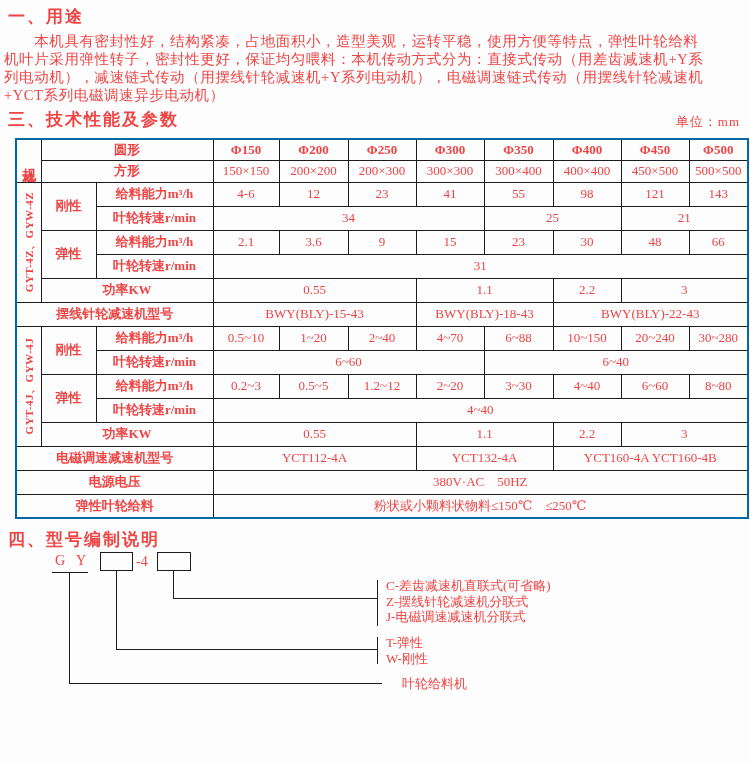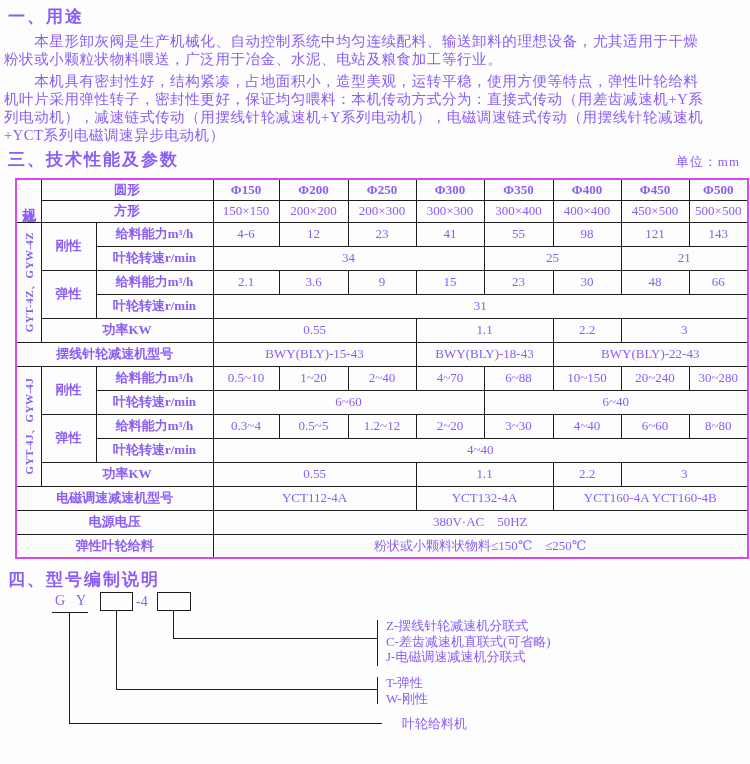--- a/index.html
+++ b/index.html
@@ -1,21 +1,21 @@
 <!DOCTYPE html>
 <html><head>
 <meta charset="utf-8">
 <style>
   * { box-sizing: border-box; }
   html,body { margin:0; padding:0; background:#fff; }
   .page {
     position: relative;
     width: 750px; height: 764px;
     background: #fdfdfd;
-    color: #8b5cf6;
+    color: #ef4444;
     font-family: "Liberation Serif", "DejaVu Serif", serif;
     overflow: hidden;
     padding-top: 5px;
   }
   .sec-h {
     font-size: 17px; font-weight: 700;
     margin: 0 0 4px 8px;
     letter-spacing: 2px;
     font-family: "Liberation Sans", "DejaVu Sans", sans-serif;
   }
@@ -29,21 +29,21 @@
     display: flex; justify-content: space-between; align-items: flex-end;
     margin: 0 10px 7px 0;
   }
   .unit-note { font-size: 13px; letter-spacing: 1px; }
 
   
   table.spec {
     border-collapse: collapse;
     table-layout: fixed;
     margin-left: 15px;
-    border: 2px solid #d946ef;
+    border: 2px solid #0369a1;
   }
   table.spec td {
     border: 1px solid #1c1c1c;
     text-align: center; vertical-align: middle;
     padding: 0;
     font-size: 13px;
     overflow: hidden;
     white-space: nowrap;
   }
   tr.hrow1 { height: 21px; }
@@ -78,22 +78,20 @@
   }
   .dg-text { position: absolute; font-size: 14px; letter-spacing: 4px; font-weight: 400; }
   .dg-label { font-size: 13px; line-height: 15.5px; white-space: nowrap; }
 </style>
 </head>
 <body>
 
 <div class="page">
 
   <h2 class="sec-h">一、用途</h2>
-  <p class="body-p">　　本星形卸灰阀是生产机械化、自动控制系统中均匀连续配料、输送卸料的理想设备，尤其适用于干燥
-粉状或小颗粒状物料喂送，广泛用于冶金、水泥、电站及粮食加工等行业。</p>
 
   <p class="body-p">　　本机具有密封性好，结构紧凑，占地面积小，造型美观，运转平稳，使用方便等特点，弹性叶轮给料
 机叶片采用弹性转子，密封性更好，保证均匀喂料：本机传动方式分为：直接式传动（用差齿减速机+Y系
 列电动机），减速链式传动（用摆线针轮减速机+Y系列电动机），电磁调速链式传动（用摆线针轮减速机
 +YCT系列电磁调速异步电动机）</p>
 
   <div class="h3row">
     <h2 class="sec-h" style="margin-bottom:0;">三、技术性能及参数</h2>
     <span class="unit-note">单位：mm</span>
   </div>
@@ -206,21 +204,21 @@
       <td class="val">30~280</td>
     </tr>
     <tr class="drow">
       <td class="lbl">叶轮转速r/min</td>
       <td colspan="4" class="val">6~60</td>
       <td colspan="4" class="val">6~40</td>
     </tr>
     <tr class="drow">
       <td rowspan="2" class="lbl">弹性</td>
       <td class="lbl">给料能力m³/h</td>
-      <td class="val">0.3~4</td>
+      <td class="val">0.2~3</td>
       <td class="val">0.5~5</td>
       <td class="val">1.2~12</td>
       <td class="val">2~20</td>
       <td class="val">3~30</td>
       <td class="val">4~40</td>
       <td class="val">6~60</td>
       <td class="val">8~80</td>
     </tr>
     <tr class="drow">
       <td class="lbl">叶轮转速r/min</td>
@@ -258,22 +256,22 @@
     <span class="dg-text" style="left:55px; top:2px;">G Y</span>
     <div class="dg-box" style="left:100px; top:1px;"></div>
     <span class="dg-text" style="left:136px; top:3px; letter-spacing:0;">-4</span>
     <div class="dg-box" style="left:157px; top:1px; width:34px;"></div>
     <div class="dg-line" style="left:52px; top:21px; width:36px; height:1px;"></div>
 
     <div class="dg-line" style="left:173px; top:20px; width:1px; height:27px;"></div>
     <div class="dg-line" style="left:173px; top:47px; width:204px; height:1px;"></div>
     <div class="dg-line" style="left:377px; top:29px; width:1px; height:46px;"></div>
     <div class="dg-abs dg-label" style="left:386px; top:27px;">
+      <div>C-差齿减速机直联式(可省略)</div>
       <div>Z-摆线针轮减速机分联式</div>
-      <div>C-差齿减速机直联式(可省略)</div>
       <div>J-电磁调速减速机分联式</div>
     </div>
 
     <div class="dg-line" style="left:116px; top:20px; width:1px; height:78px;"></div>
     <div class="dg-line" style="left:116px; top:98px; width:261px; height:1px;"></div>
     <div class="dg-line" style="left:377px; top:86px; width:1px; height:27px;"></div>
     <div class="dg-abs dg-label" style="left:386px; top:84px;">
       <div>T-弹性</div>
       <div>W-刚性</div>
     </div>

